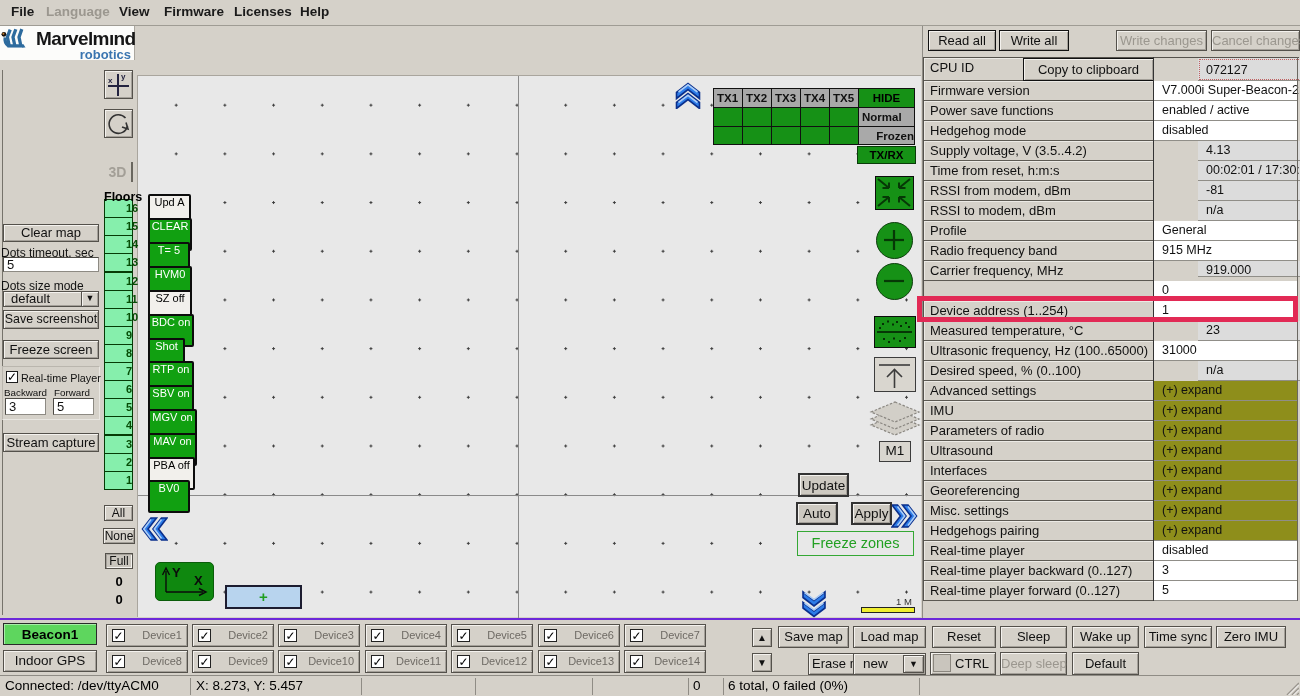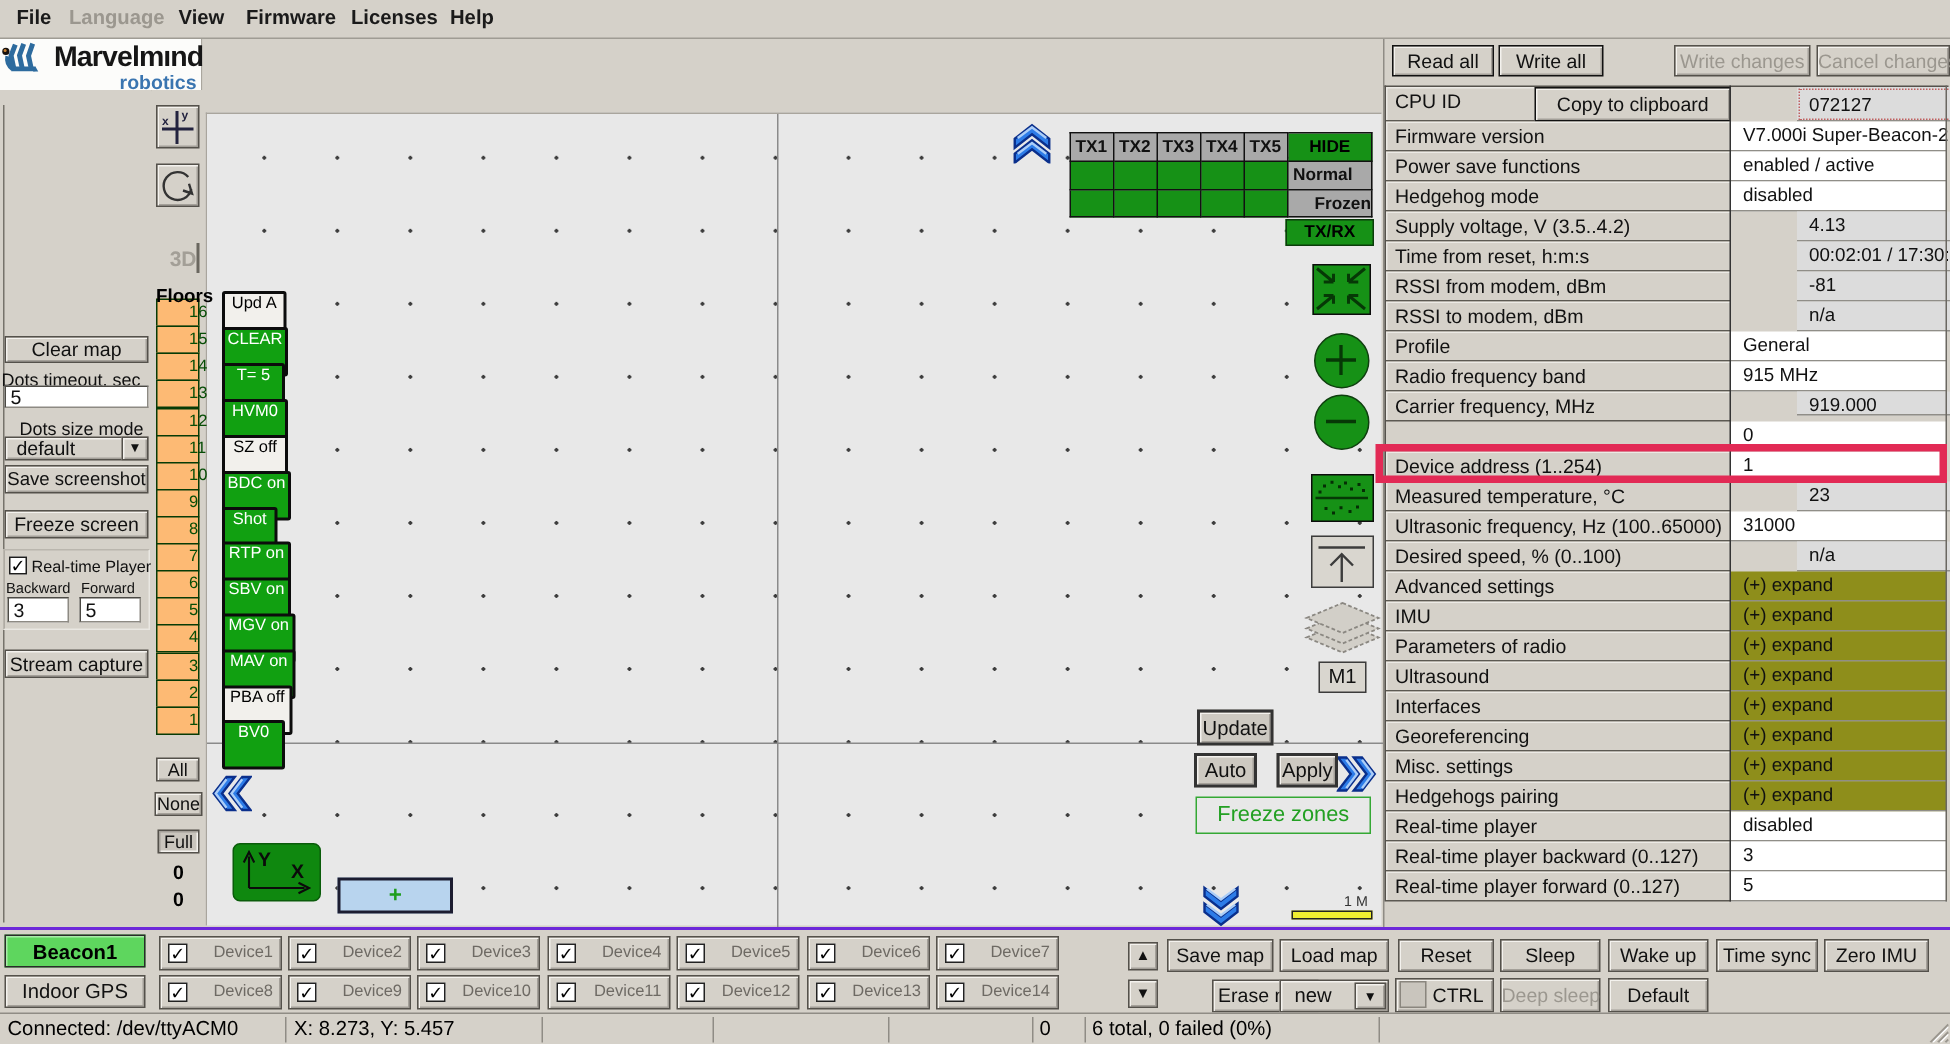--- a/index.html
+++ b/index.html
@@ -25,21 +25,21 @@
 .btn { position:absolute; white-space:nowrap; background:#d5d1c9; border:1px solid #54514b; box-shadow:inset 1px 1px 0 #f4f2ee, inset -1px -1px 0 #a4a099; color:#111; text-align:center; font-size:13px; }
 .btn.gray { color:#9b978f; }
 
 .lbl { position:absolute; font-size:12px; color:#111; white-space:nowrap; }
 .inp { position:absolute; background:#fff; border:1px solid #4c4a45; border-right-color:#8d8a83; border-bottom-color:#8d8a83; font-size:13px; color:#111; padding-left:3px; }
 
 .cmd { position:absolute; left:10px; height:33px; white-space:nowrap; border:2px solid #0c0c0c; border-radius:2px; font-size:11px; line-height:12.5px; text-align:center; }
 .cmd.g { background:#11a011; color:#fff; }
 .cmd.w { background:#f2f0ec; color:#000; }
 
-.fcell { position:absolute; left:3px; width:29px; height:19px; background:#fdba74; border:1px solid #063b06; color:#064d06; font-size:11px; font-weight:normal; text-align:center; line-height:16px;padding-left:21px; }
+.fcell { position:absolute; left:3px; width:29px; height:19px; background:#86efac; border:1px solid #063b06; color:#064d06; font-size:11px; font-weight:bold; text-align:center; line-height:16px;padding-left:21px; }
 .txh { background:#a9a9a9; border:1.5px solid #111; width:29px; text-align:left; padding-left:3px; color:#111; }
 .txg { background:#169116; border:1.5px solid #111; }
 
 .trow-label { position:absolute; left:1px; background:#d5d1c9; border-bottom:1px solid #5c5952; box-shadow:inset 1px 1px 0 #eceae5; font-size:13px; color:#111; padding:2px 0 0 6px; width:230px; }
 .trow-val { position:absolute; left:231px; width:144px; white-space:nowrap; border-bottom:1px solid #908e88; font-size:12.5px; color:#111; padding:2px 0 0 8px; }
 .v-gray { background:#dcdcdc;margin-left:44px; }
 .v-white { background:#ffffff; }
 .v-olive { background:#8e8e1b; }
 
 .dev { position:absolute; width:82px; height:23px; background:#d5d1c9; border:1px solid #54514b; box-shadow:inset 1px 1px 0 #f4f2ee, inset -1px -1px 0 #a4a099; }
@@ -73,21 +73,21 @@
     </svg>
     <div style="position:absolute;left:36px;top:2px;font-size:19px;font-weight:bold;color:#161616;letter-spacing:-0.6px">Marvelmınd</div>
     <div style="position:absolute;right:3px;top:21px;font-size:13px;font-weight:bold;color:#3a75b0">robotics</div>
   </div>
   <div id="topstrip" class="abs"></div>
   <div id="leftpanel" class="abs">
     <div style="position:absolute;left:2px;top:10px;width:1px;height:545px;background:#76736b"></div>
     <div class="btn" style="left:3px;top:164px;width:96px;height:18px;line-height:16px">Clear map</div>
     <div class="lbl" style="left:1px;top:186px">Dots timeout, sec</div>
     <div class="inp" style="left:3px;top:197px;width:96px;height:15px;line-height:13px">5</div>
-    <div class="lbl" style="left:13px;top:219px">Dots size mode</div>
+    <div class="lbl" style="left:1px;top:219px">Dots size mode</div>
     <div class="btn" style="left:3px;top:231px;width:96px;height:16px;line-height:14px;text-align:left;padding-left:7px">default</div>
     <div class="btn" style="left:81px;top:231px;width:18px;height:16px;line-height:13px;font-size:9px">▼</div>
     <div class="btn" style="left:3px;top:250px;width:96px;height:19px;line-height:17px;font-size:12.4px">Save screenshot</div>
     <div class="btn" style="left:3px;top:280px;width:96px;height:19px;line-height:17px">Freeze screen</div>
     <div style="position:absolute;left:2px;top:306px;width:98px;height:54px;border:1px solid #e9e7e2;border-top-color:#bab6ae;border-left-color:#bab6ae"></div>
     <div style="position:absolute;left:6px;top:311px;width:12px;height:12px;background:#fff;border:1px solid #1d1d1d;font-size:12px;line-height:11px;text-align:center">✓</div>
     <div class="lbl" style="left:21px;top:312px;font-size:10.8px">Real-time Player</div>
     <div class="lbl" style="left:4px;top:327px;font-size:9.8px">Backward</div>
     <div class="lbl" style="left:54px;top:327px;font-size:9.8px">Forward</div>
     <div class="inp" style="left:5px;top:338px;width:41px;height:17px;line-height:15px">3</div>
@@ -104,21 +104,21 @@
           <text x="3" y="12" font-size="8" fill="#23233f" font-weight="bold">x</text>
           <text x="16" y="8" font-size="8" fill="#23233f" font-weight="bold">y</text>
         </svg>
     </div>
     <div class="btn" style="left:3px;top:49px;width:29px;height:29px">
       <svg width="27" height="27" viewBox="0 0 27 27">
           <path d="M20.5,8 A9.3,9.3 0 1 0 22.5,16" fill="none" stroke="#333" stroke-width="1.6"></path>
           <path d="M17,17 L23,19 L21,12.5" fill="none" stroke="#333" stroke-width="1.6"></path>
         </svg>
     </div>
-    <div style="position:absolute;left:3px;top:102px;width:29px;height:20px;border-right:2px solid #6a675f;color:#a39f97;font-size:14px;font-weight:bold;text-align:right;line-height:20px">3D</div>
+    <div style="position:absolute;left:3px;top:102px;width:29px;height:20px;border-right:2px solid #6a675f;color:#a39f97;font-size:14px;font-weight:bold;text-align:center;line-height:20px">3D</div>
     <div style="position:absolute;left:3px;top:130px;font-size:12.5px;font-weight:bold;z-index:30;white-space:nowrap">Floors</div>
     <div class="fcell" style="top:139.0px">16</div>
       <div class="fcell" style="top:157.1px">15</div>
       <div class="fcell" style="top:175.2px">14</div>
       <div class="fcell" style="top:193.4px">13</div>
       <div class="fcell" style="top:211.5px">12</div>
       <div class="fcell" style="top:229.6px">11</div>
       <div class="fcell" style="top:247.7px">10</div>
       <div class="fcell" style="top:265.8px">9</div>
       <div class="fcell" style="top:284.0px">8</div>

